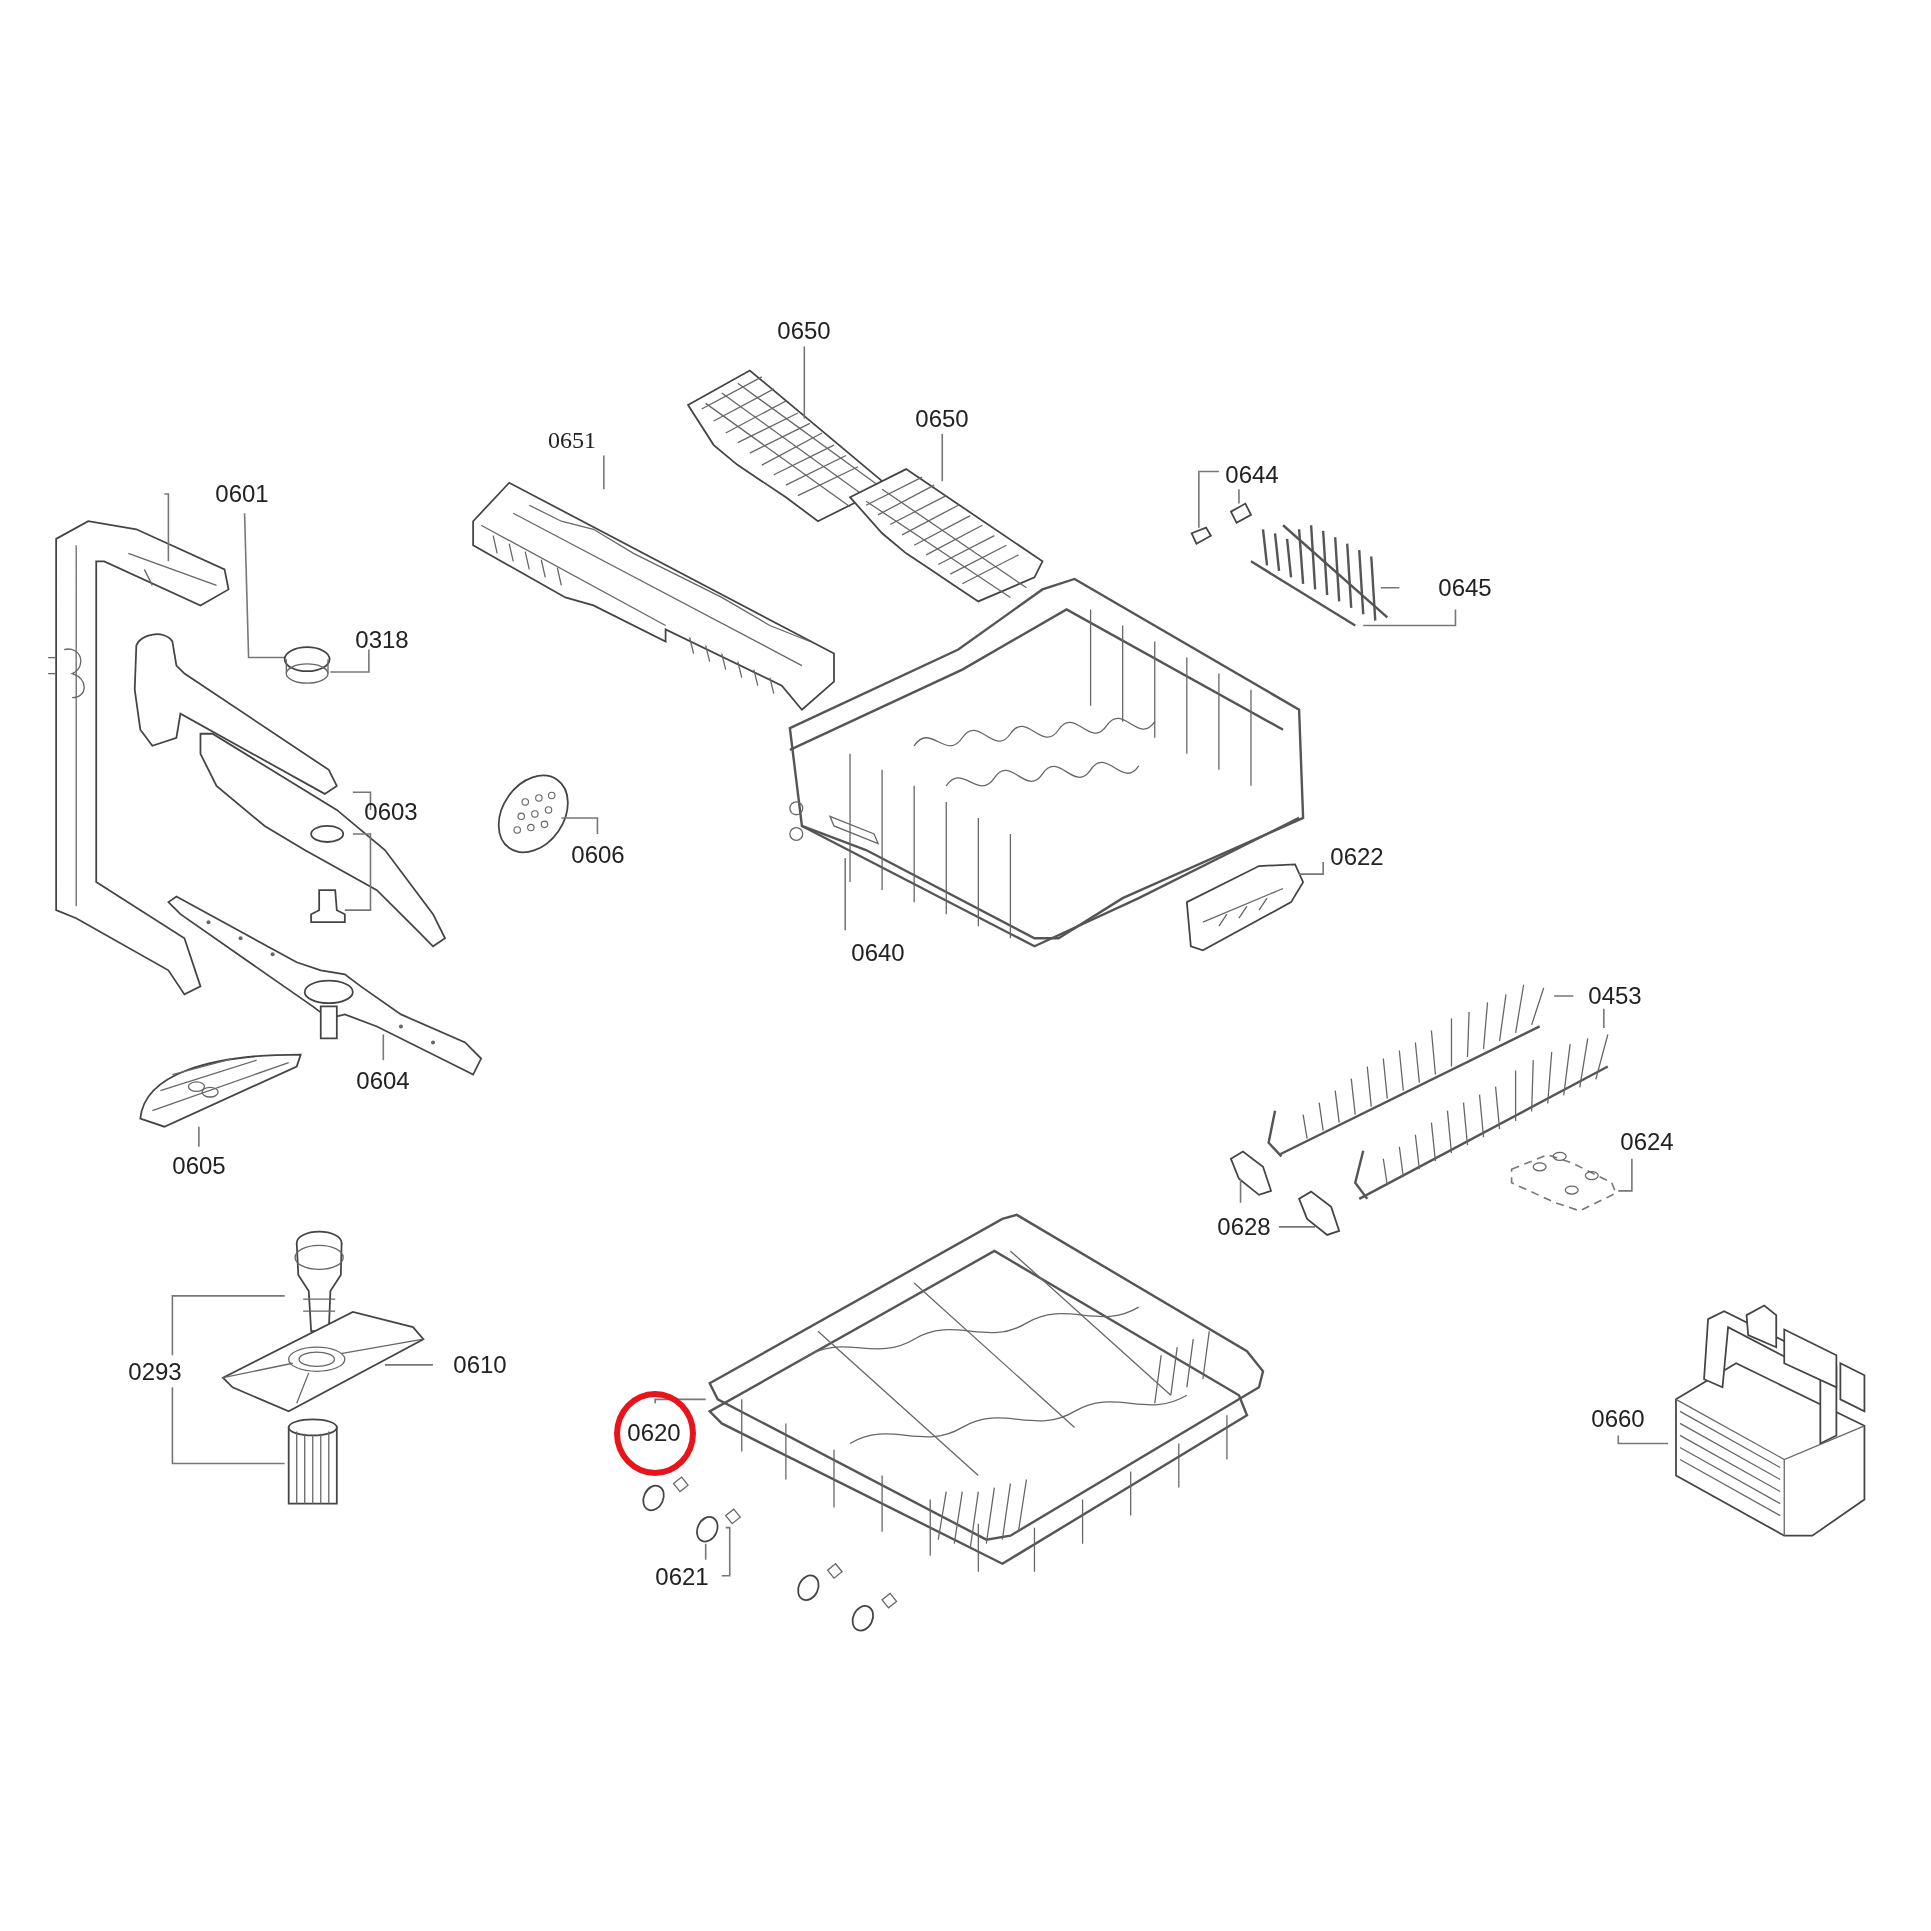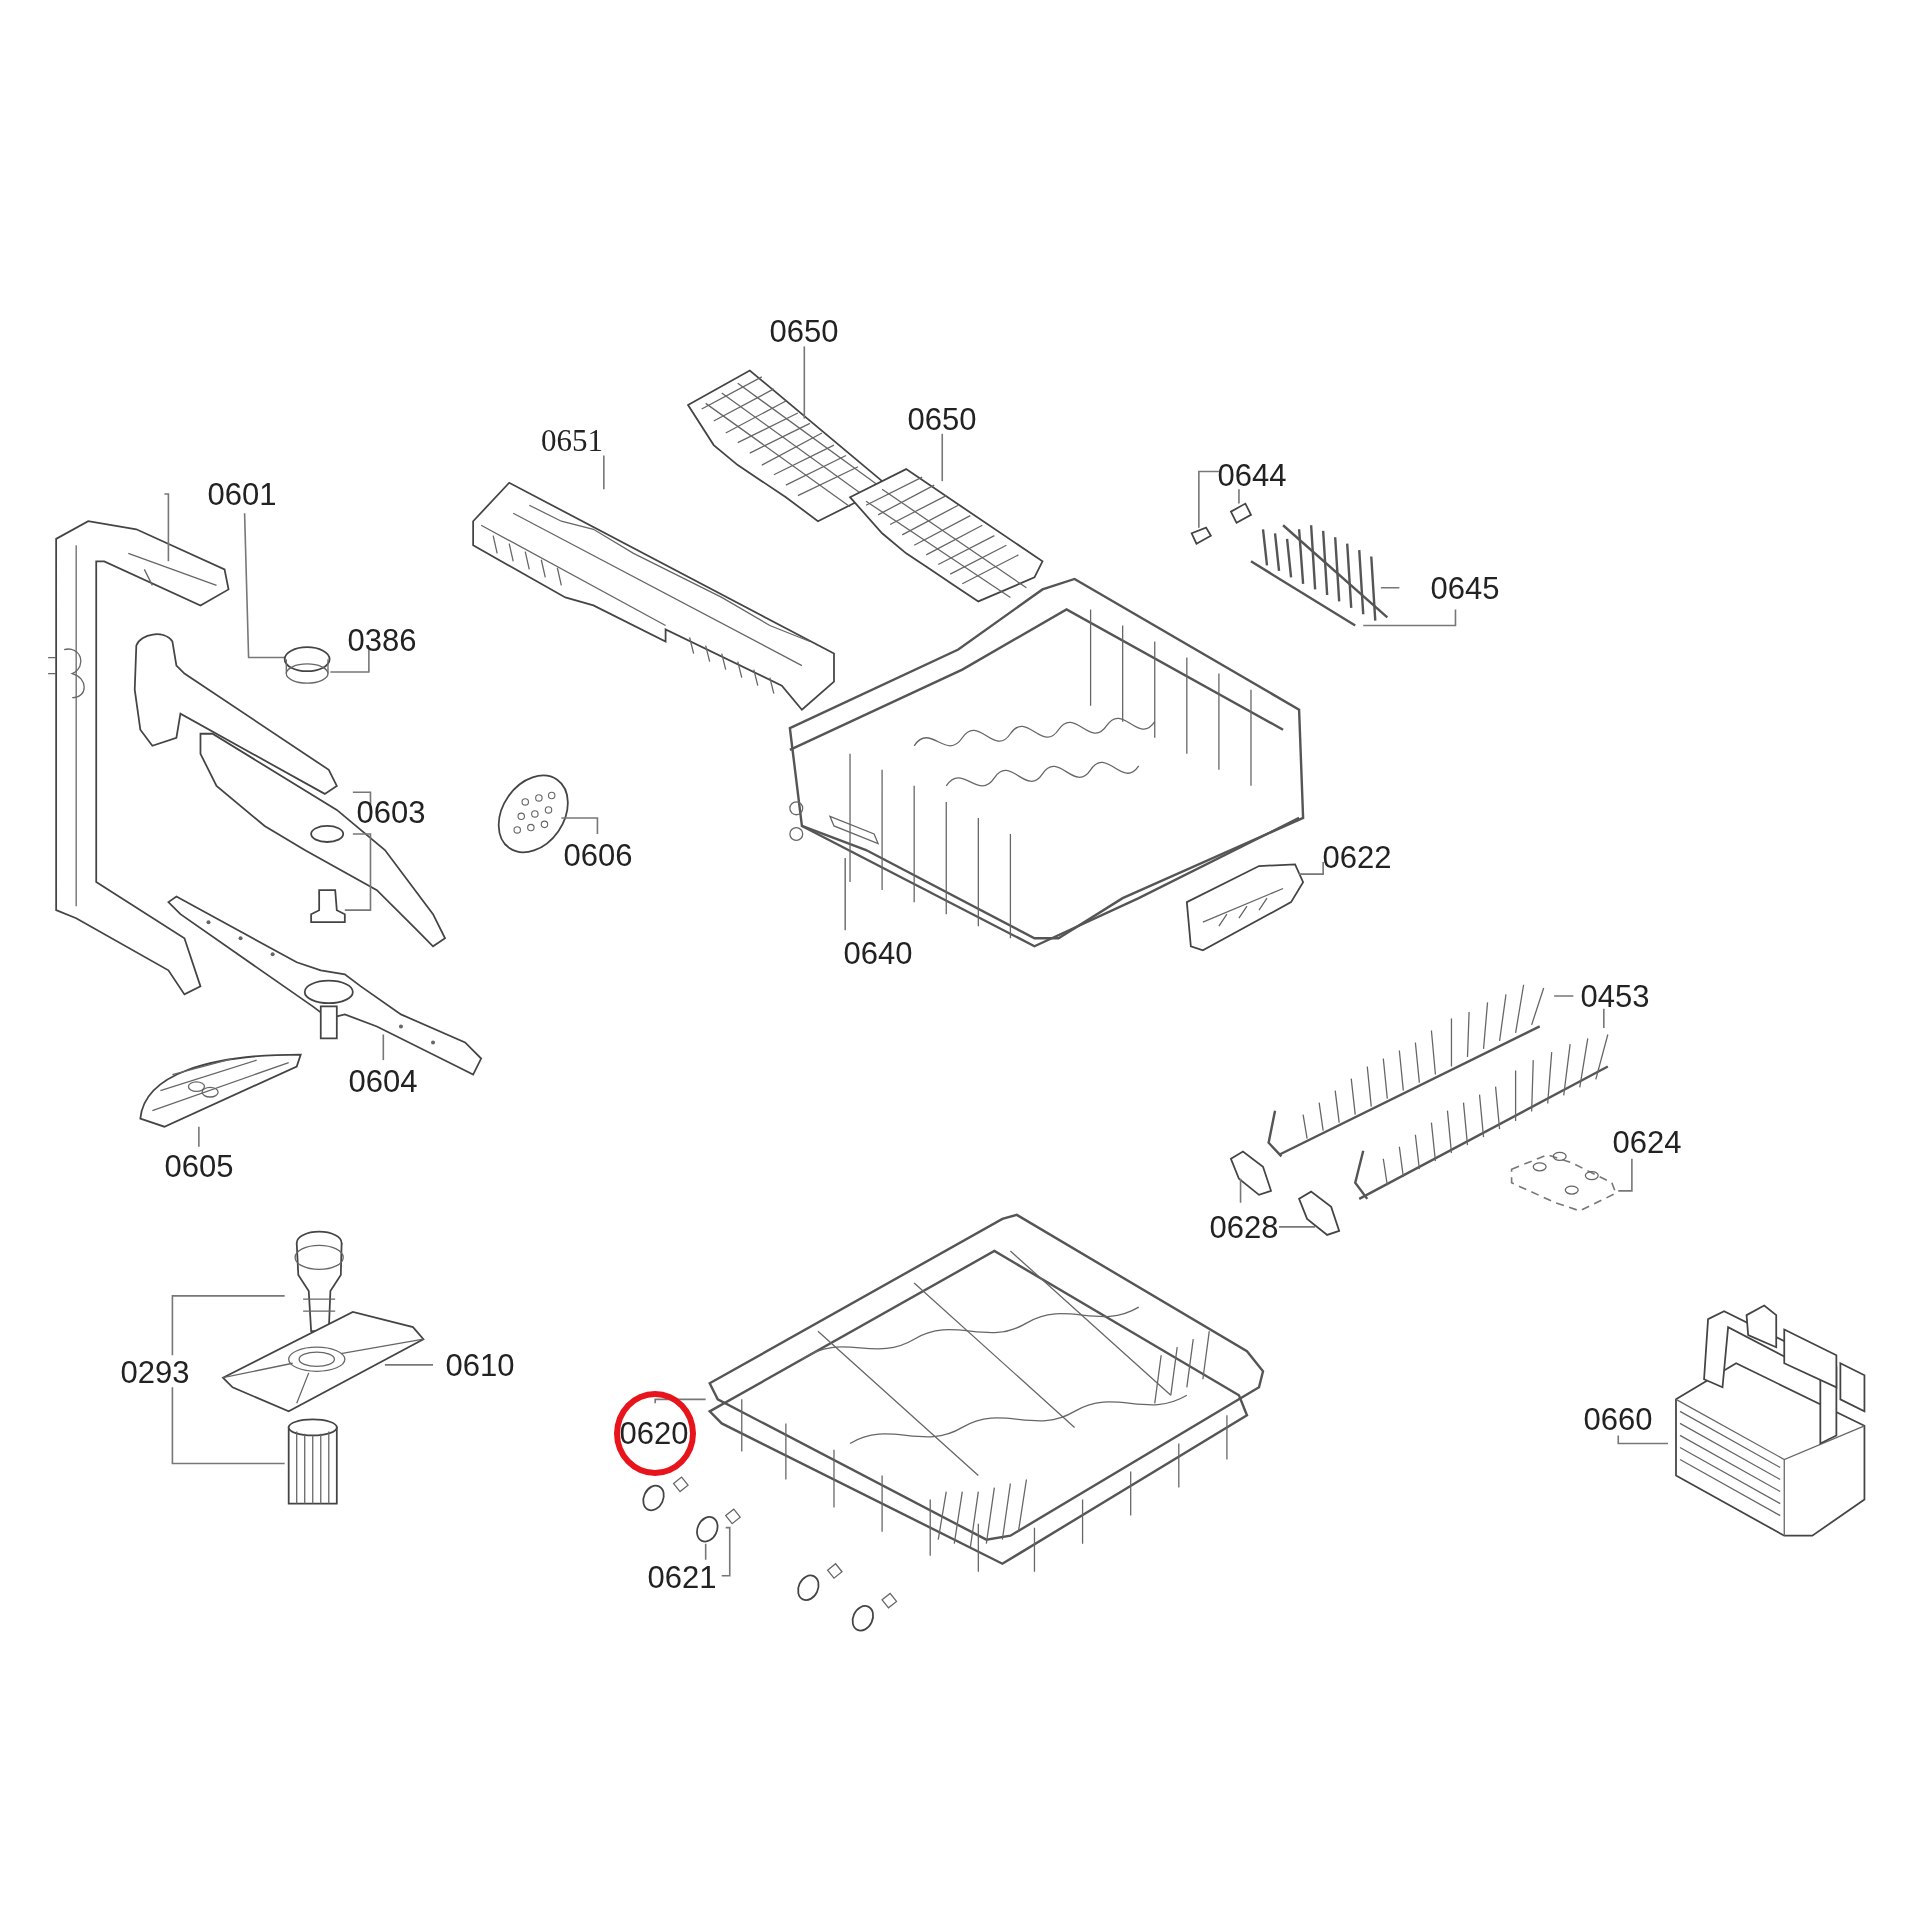--- a/index.html
+++ b/index.html
@@ -1,19 +1,19 @@
 <!DOCTYPE html>
 <html style="font-size:13px"><head>
 <meta charset="utf-8">
 <style>
   html, body { margin: 0; padding: 0; background: #ffffff; }
   body { width: 1931px; height: 1931px; position: relative; overflow: hidden;
          font-family: "Liberation Sans", "DejaVu Sans", sans-serif; }
   #canvas { position: absolute; left: 0; top: 0; width: 1931px; height: 1931px; }
-  .label { position: absolute; font-size: 31px; color: #222; letter-spacing: 0px;
+  .label { position: absolute; font-size: 24px; color: #222; letter-spacing: 0px;
            transform: translate(-50%, -50%); white-space: nowrap; line-height: 1; }
   .highlight { position: absolute; border-radius: 50%; box-sizing: border-box;
                border: 6.4px solid #e8141b; }
   svg .part { fill: #ffffff; stroke: #444; stroke-width: 2.2; }
   svg .wire { fill: none; stroke: #555; stroke-width: 3; }
   svg .thin { fill: none; stroke: #666; stroke-width: 1.6; }
   svg .leader { fill: none; stroke: #777; stroke-width: 2; }
   svg .dash { fill: none; stroke: #777; stroke-width: 2; stroke-dasharray: 10 7; }
 </style>
 </head>
@@ -210,21 +210,21 @@
       <path class="part" d="M2295,1700 L2325,1715 L2325,1760 L2295,1745 Z"></path>
       <path class="leader" d="M2018,1790 L2018,1800 L2080,1800"></path>
     </g>
   </svg>
 
   
   <div class="label" style="left:804px;top:331px;">0650</div>
   <div class="label" style="left:942px;top:419px;">0650</div>
   <div class="label" style="left:572px;top:440px;font-family:Liberation Serif, serif;">0651</div>
   <div class="label" style="left:242px;top:494px;text-align:center;">0601</div>
-  <div class="label" style="left:382px;top:640px;">0386</div>
+  <div class="label" style="left:382px;top:640px;">0318</div>
   <div class="label" style="left:391px;top:812px;">0603</div>
   <div class="label" style="left:598px;top:855px;">0606</div>
   <div class="label" style="left:383px;top:1081px;">0604</div>
   <div class="label" style="left:199px;top:1166px;">0605</div>
   <div class="label" style="left:1252px;top:475px;">0644</div>
   <div class="label" style="left:1465px;top:588px;">0645</div>
   <div class="label" style="left:878px;top:953px;">0640</div>
   <div class="label" style="left:1357px;top:857px;">0622</div>
   <div class="label" style="left:1615px;top:996px;">0453</div>
   <div class="label" style="left:1647px;top:1142px;">0624</div>

